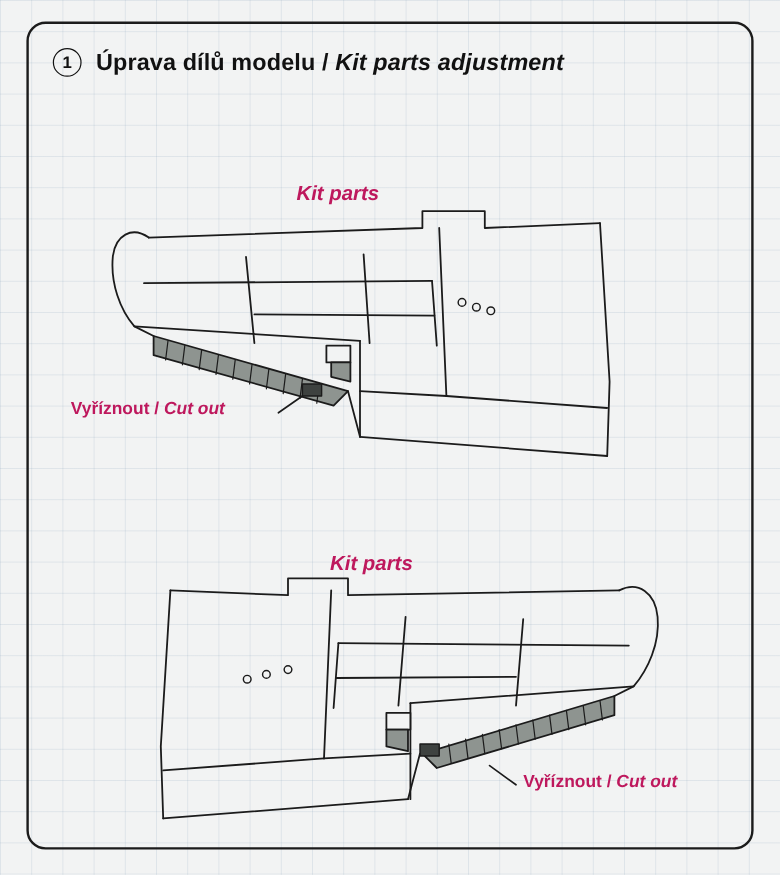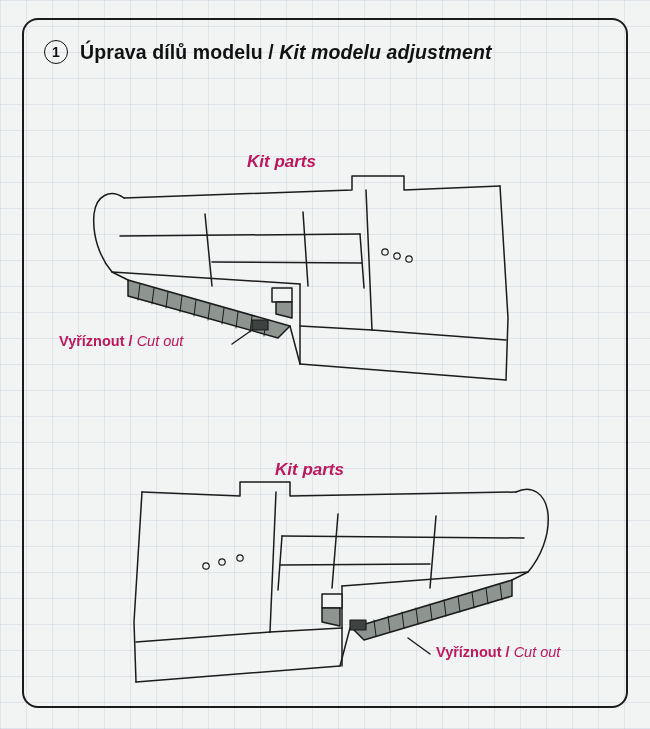--- a/index.html
+++ b/index.html
@@ -91,38 +91,38 @@
     font-size: 17px;
     font-weight: 700;
     font-style: italic;
   }
   .cut-label {
     font-size: 14.5px;
     font-weight: 700;
   }
   .cut-label .en {
     font-style: italic;
-    font-weight: 400;
+    font-weight: 700;
   }
   #kit-label-top { left: 247px; top: 152px; }
   #kit-label-bottom { left: 275px; top: 460px; }
   #cut-label-top { left: 59px; top: 333px; }
   #cut-label-bottom { left: 436px; top: 644px; }
 </style>
 </head>
 <body>
 
 <div id="sheet">
 
   <div id="frame"></div>
 
   <div id="header">
     <div id="step-badge">1</div>
     <div id="step-title">
-      <span>Úprava dílů modelu</span><span> / </span><span class="en">Kit modelu adjustment</span>
+      <span>Úprava dílů modelu</span><span> / </span><span class="en">Kit parts adjustment</span>
     </div>
   </div>
 
   <svg id="drawing" viewBox="0 0 650 729">
     <g fill="none" stroke="#1b1b1b" stroke-width="1.5" stroke-linejoin="round" stroke-linecap="round">
 
       <g>
 
         <path d="M 124 198
                  C 110 188, 96 196, 94 214

